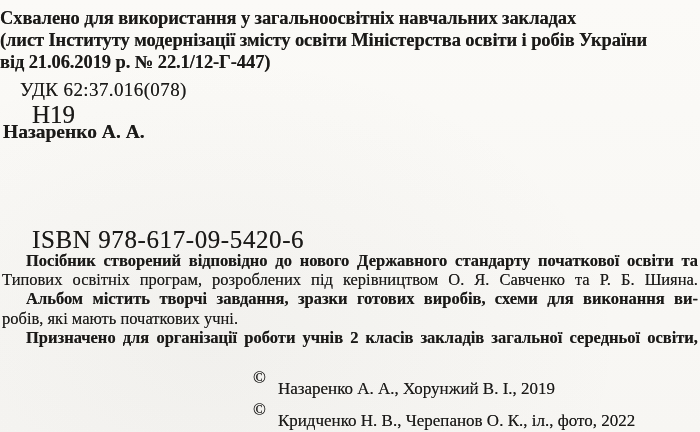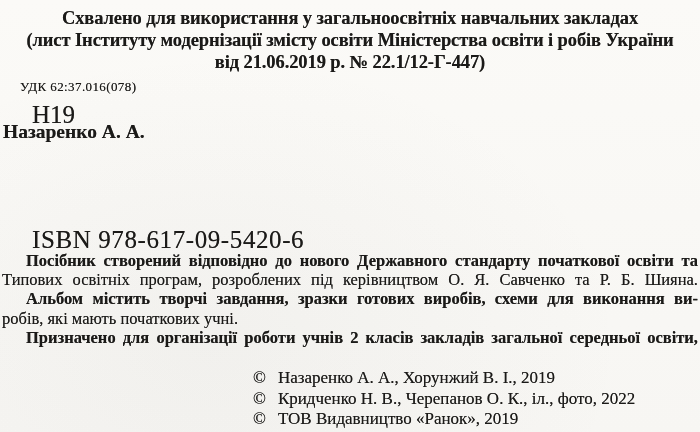--- a/index.html
+++ b/index.html
@@ -18,32 +18,31 @@
     font-family: "Liberation Serif", "DejaVu Serif", serif;
     color: #1b1a18;
     overflow: hidden;
     text-shadow: 0 0 0.35px rgba(10,10,10,0.6);
   }
   .approval {
     position: absolute;
     top: 7px;
     left: 0;
     width: 700px;
-    text-align: center;
     font-weight: bold;
     font-size: 18.5px;
     line-height: 22px;
     letter-spacing: -0.1px;
   }
   .apr-line { white-space: nowrap; }
   .udk {
     position: absolute;
     top: 79px;
     left: 20px;
-    font-size: 13px;
+    font-size: 19px;
     letter-spacing: 0.4px;
   }
   .authsign {
     position: absolute;
     top: 101px;
     left: 32px;
     font-size: 25px;
     text-align: center;
   }
   .author {
@@ -82,21 +81,21 @@
   .indent-a { text-indent: 24px; font-weight: bold; }
   .copyright {
     position: absolute;
     top: 368px;
     left: 253px;
     font-size: 17px;
     line-height: 20.5px;
   }
   .c-row { display: flex; gap: 12px; }
   .c-sym { flex: 0 0 auto; }
-  .c-txt { flex: 0 0 auto; white-space: nowrap; }
+  .c-txt { flex: 0 0 auto; white-space: nowrap; margin-top: 11px; }
 </style>
 </head>
 <body>
 
 <div class="page">
 
   <div class="approval">
     <div class="apr-line">Схвалено для використання у загальноосвітніх навчальних закладах</div>
     <div class="apr-line">(лист Інституту модернізації змісту освіти Міністерства освіти і робів України</div>
     <div class="apr-line">від 21.06.2019 р. № 22.1/12-Г-447)</div>

